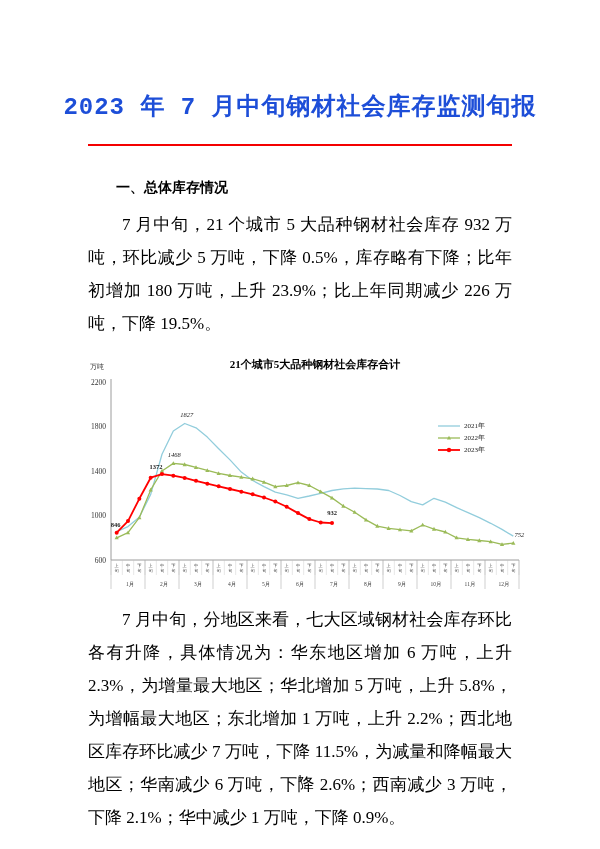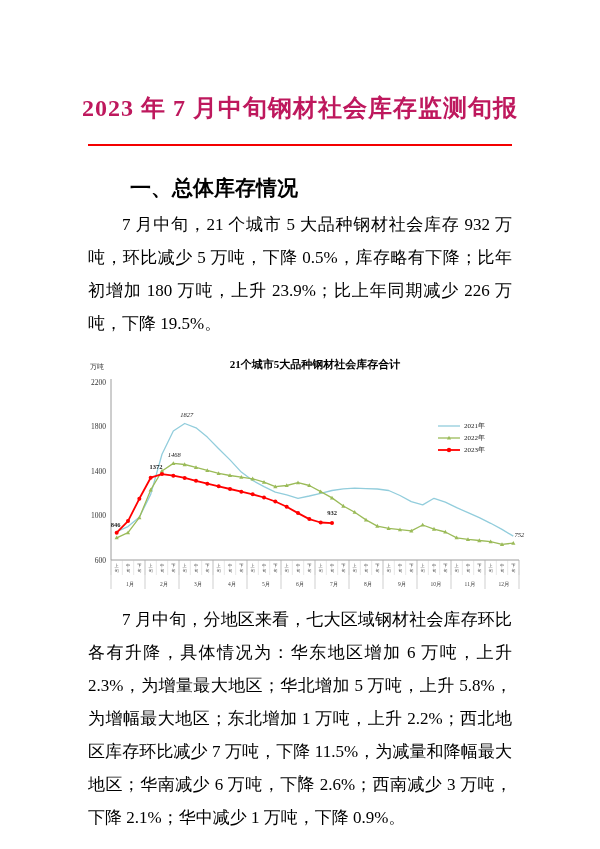--- a/index.html
+++ b/index.html
@@ -4,28 +4,28 @@
 <style>
   html,body { margin:0; padding:0; background:#ffffff; }
   .page {
     position:relative; width:600px; height:849px; margin:0 auto;
     background:#ffffff; overflow:hidden;
     font-family:"Liberation Serif","DejaVu Serif",serif; color:#000;
   }
   .report-title {
     margin:92px 40px 0; text-align:center;
     font-size:24px; font-weight:bold; letter-spacing:1px;
-    color:#be185d; line-height:32px;
+    color:#1d4ed8; line-height:32px;font-family:Liberation Mono, monospace;
   }
   .title-rule {
     width:424px; margin:20px auto 0; height:0;
     border-top:2px solid #f40000;
   }
   .section-heading {
-    margin:30px 88px 0; font-size:21px; font-weight:bold;
+    margin:30px 88px 0; font-size:14px; font-weight:bold;
     text-indent:2em; line-height:24px;
   }
   .para {
     margin:8px 88px 0; font-size:17px; line-height:33px;
     text-align:justify; text-indent:2em;
   }
   .chart-wrap {
     margin:12px 0 0 76px; width:452px; height:243px;
   }
   .chart-wrap svg { display:block; }

